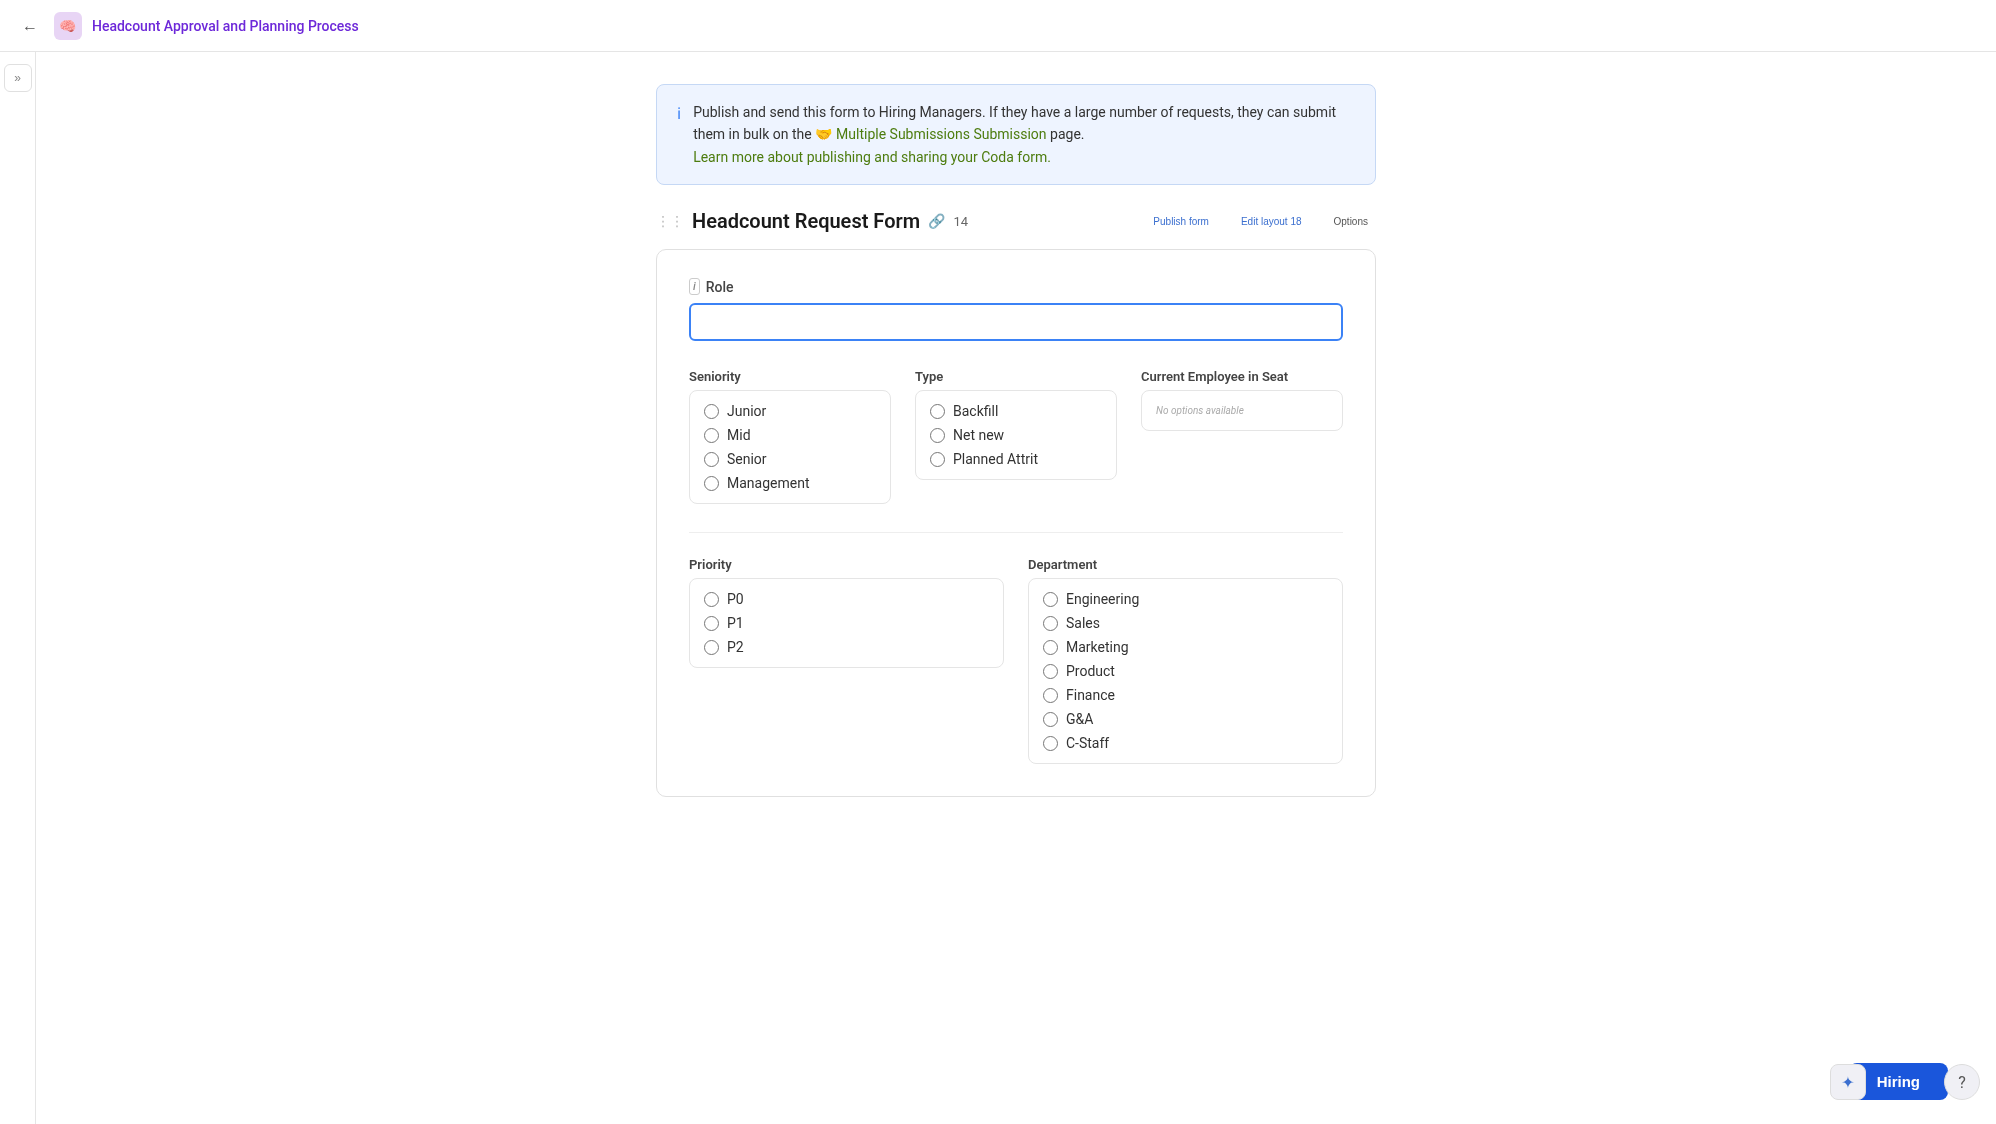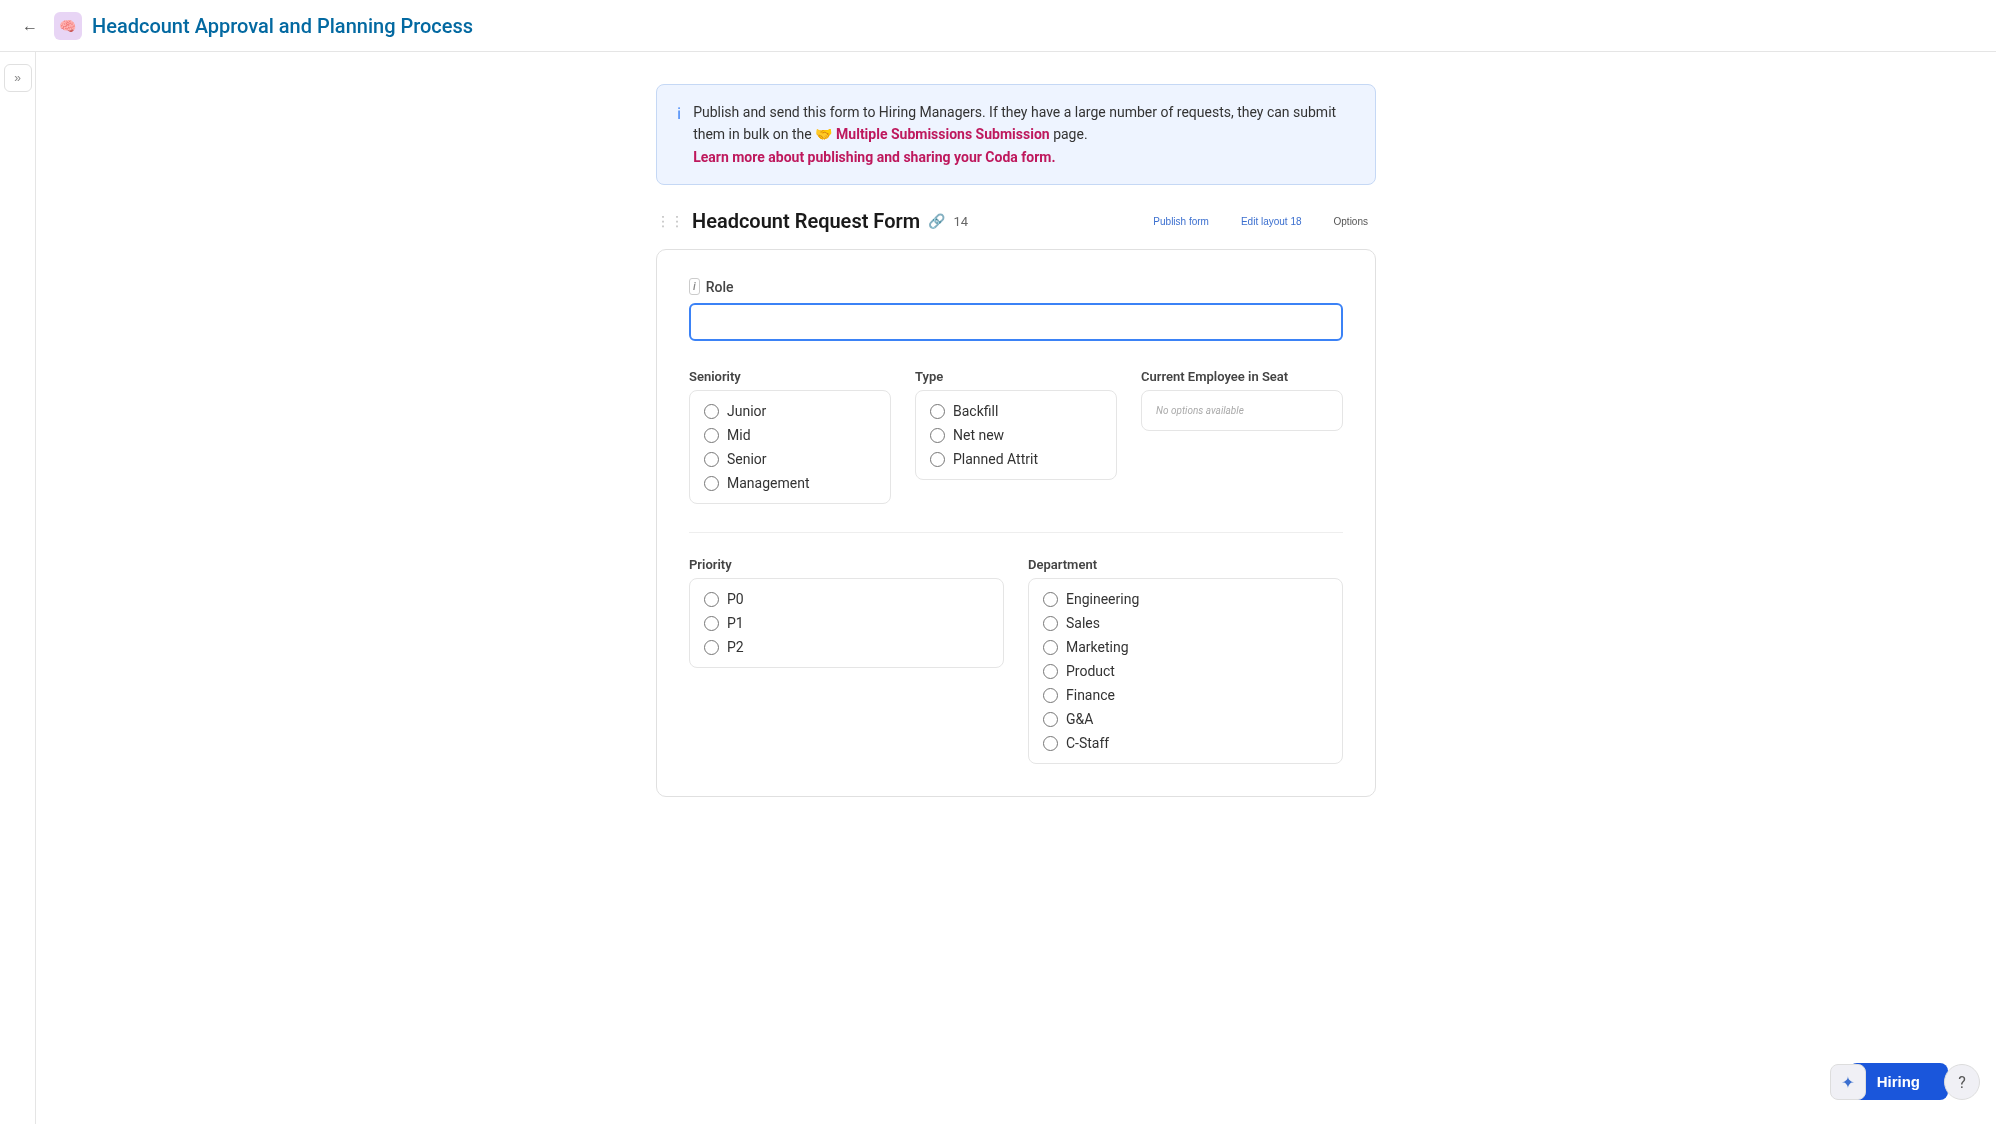--- a/index.html
+++ b/index.html
@@ -44,23 +44,23 @@
       font-size: 16px;
     }
     .doc-icon {
       width: 28px; height: 28px;
       border-radius: 6px;
       background: #e8d5f5;
       display: flex; align-items: center; justify-content: center;
       font-size: 14px;
     }
     .doc-title {
-      font-size: 20px;
+      font-size: 14px;
       font-weight: 500;
-      color: #0369a1;
+      color: #6d28d9;
     }
     .topnav-btn {
       display: flex; align-items: center; gap: 5px;
       padding: 6px 12px;
       border-radius: 6px;
       border: none;
       background: transparent;
       cursor: pointer;
       font-size: 14px;
       color: #333;
@@ -128,23 +128,22 @@
       font-size: 16px;
       flex-shrink: 0;
       margin-top: 1px;
     }
     .info-banner-text {
       font-size: 14px;
       color: #333;
       line-height: 1.6;
     }
     .info-banner-text a {
-      color: #be185d;
+      color: #4d7c0f;
       text-decoration: none;
-      font-weight: bold;
     }
 
     
     .form-section-wrapper {
       width: 720px;
     }
     .form-section-header {
       display: flex;
       align-items: center;
       justify-content: space-between;

